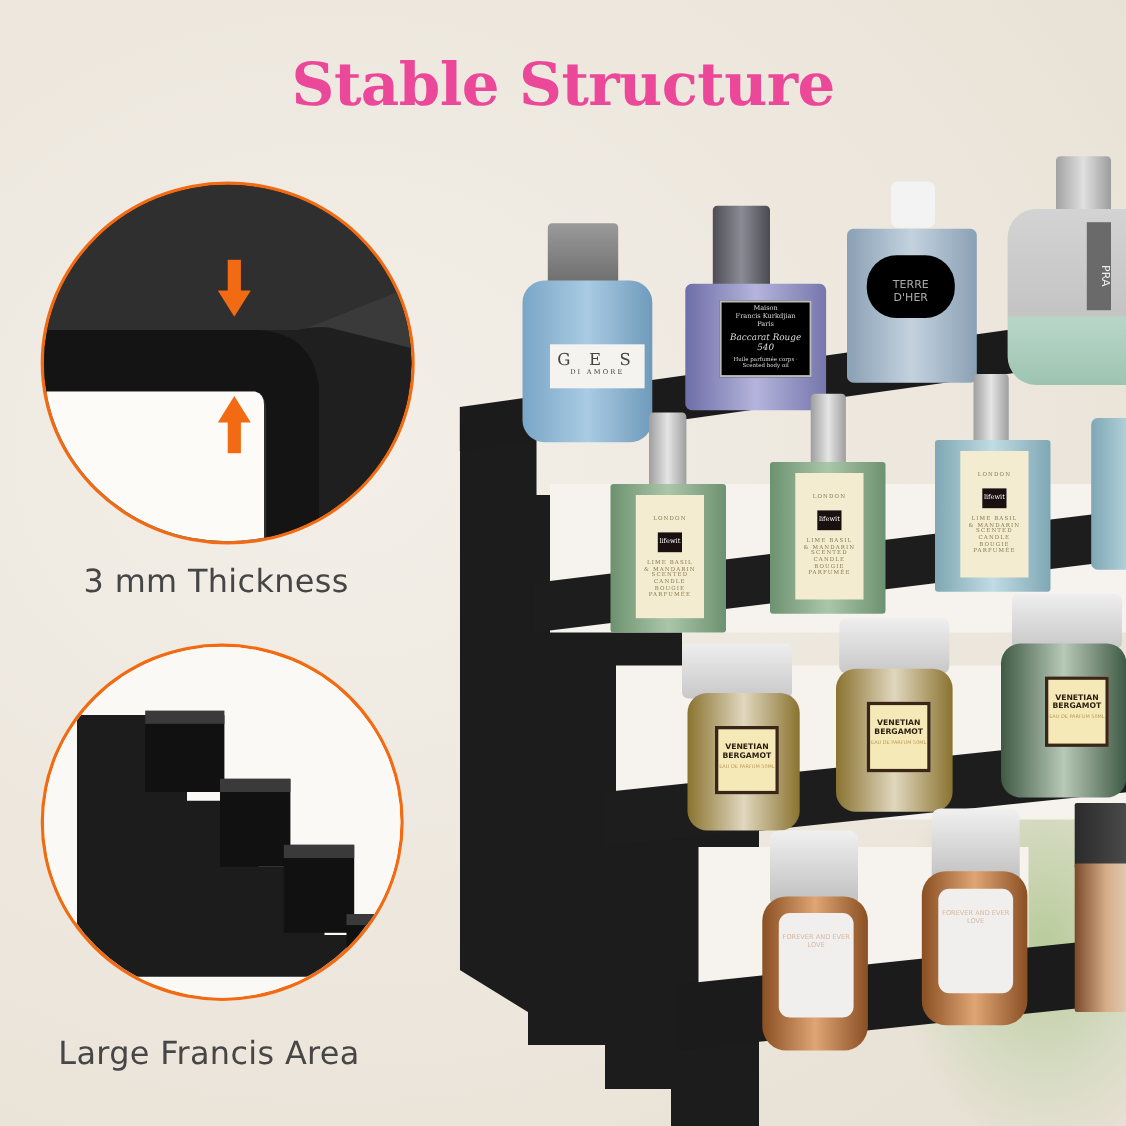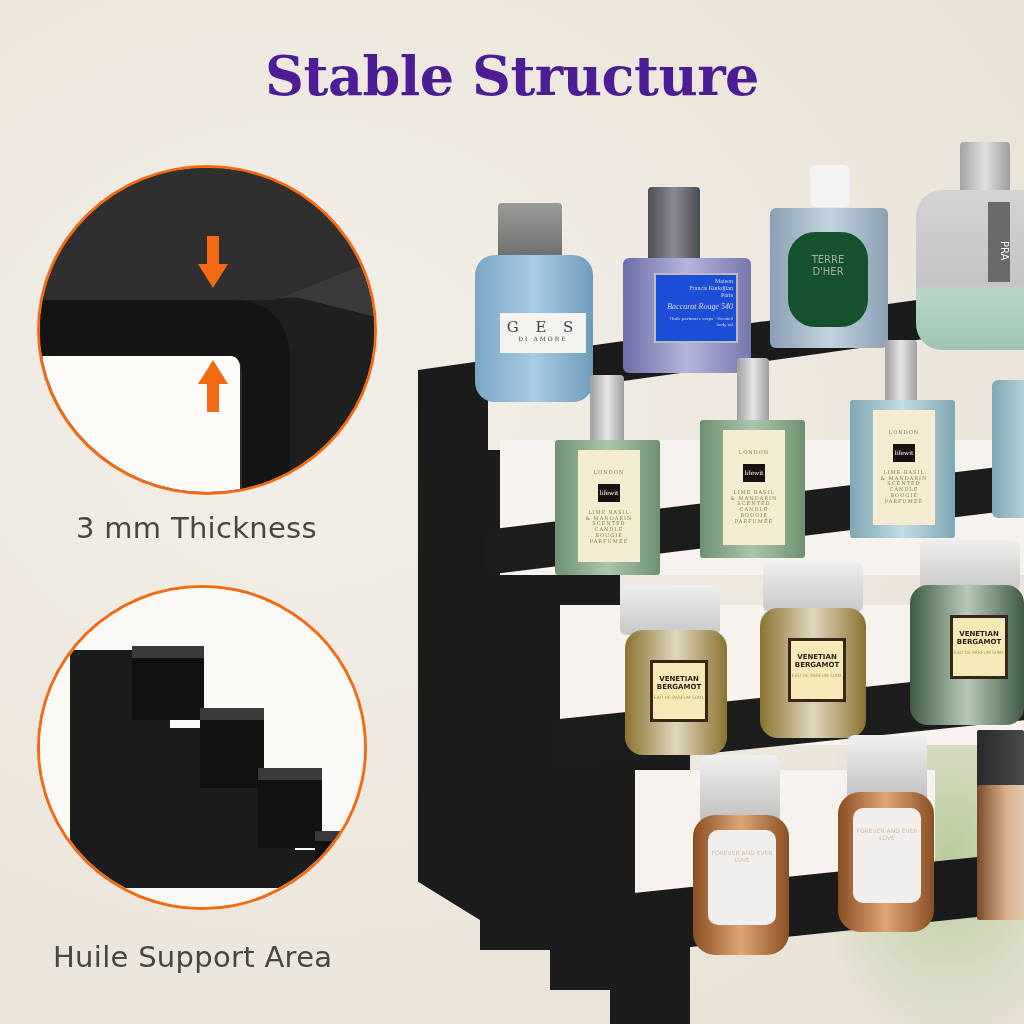--- a/index.html
+++ b/index.html
@@ -5,21 +5,21 @@
   * { margin: 0; padding: 0; box-sizing: border-box; }
   html, body { width: 1024px; height: 1024px; overflow: hidden; }
   body {
     position: relative;
     background: radial-gradient(ellipse at 30% 40%, #f3efe8 0%, #ece6dc 60%, #e6dfd2 100%);
     font-family: "DejaVu Sans", sans-serif;
   }
   .headline {
     position: absolute; left: 0; top: 44px; width: 1024px; text-align: center;
     font-family: "DejaVu Serif", serif; font-weight: bold; font-size: 54px;
-    letter-spacing: -0.5px; color: #4c1d95;
+    letter-spacing: -0.5px; color: #ec4899;
   }
   .callout { position: absolute; border-radius: 50%; overflow: hidden; border: 3px solid #f26b12; }
   .callout-1 { left: 37px; top: 165px; width: 340px; height: 330px; background: #2e2e2e; }
   .callout-2 { left: 37px; top: 585px; width: 330px; height: 325px; background: #fbf9f5; }
   .caption {
     position: absolute; font-family: "DejaVu Sans", sans-serif; font-size: 29px;
     color: #474646; letter-spacing: 0.3px;
   }
   .caption-1 { left: 76px; top: 511px; text-align: right; }
   .caption-2 { left: 53px; top: 940px; }
@@ -64,21 +64,21 @@
     <rect x="92" y="62" width="72" height="70" fill="#111"></rect>
     <rect x="92" y="58" width="72" height="12" fill="#3a3a3a"></rect>
     <rect x="160" y="120" width="64" height="80" fill="#111"></rect>
     <rect x="160" y="120" width="64" height="12" fill="#3a3a3a"></rect>
     <rect x="218" y="180" width="64" height="80" fill="#111"></rect>
     <rect x="218" y="180" width="64" height="12" fill="#3a3a3a"></rect>
     <rect x="275" y="243" width="60" height="40" fill="#111"></rect>
     <rect x="275" y="243" width="60" height="10" fill="#3a3a3a"></rect>
   </svg>
 </div>
-<div class="caption caption-2">Huile Support Area</div>
+<div class="caption caption-2">Large Francis Area</div>
 
 <div class="scene">
 
   <div style="position:absolute;left:420px;top:560px;width:200px;height:334px;background:radial-gradient(ellipse at 60% 50%,#b9cc9c 0%,#d9dcc6 55%,rgba(236,230,220,0) 80%);"></div>
 
   <div class="rack-side" style="left:8px;top:255px;width:70px;height:540px;clip-path:polygon(0 0,100% 0,100% 100%,0 92%);"></div>
   <div class="rack-side" style="left:70px;top:320px;width:80px;height:500px;"></div>
   <div class="rack-side" style="left:140px;top:440px;width:70px;height:420px;"></div>
   <div class="rack-side" style="left:200px;top:550px;width:80px;height:344px;"></div>
 
@@ -96,33 +96,33 @@
     <div class="bottle" style="left:65px;top:125px;width:118px;height:147px;border-radius:20px;background:linear-gradient(90deg,#7aa6c6,#a9cbe3,#6f9bbb);"></div>
     <div class="label" style="left:90px;top:183px;width:86px;height:40px;background:#f4f3ef;color:#444;padding-top:6px;">
       <div style="font-size:15px;letter-spacing:6px;">G E S</div>
       <div style="font-size:6px;letter-spacing:2px;">DI AMORE</div>
     </div>
   </div>
 
   <div>
     <div class="cap" style="left:238px;top:57px;width:52px;height:78px;background:linear-gradient(90deg,#4d4d55,#8b8b95,#4a4a52);"></div>
     <div class="bottle" style="left:213px;top:128px;width:128px;height:115px;background:linear-gradient(90deg,#6e6ea8,#b4b4dc,#7676ad);"></div>
-    <div class="label" style="left:244px;top:143px;width:84px;height:70px;background:#1d4ed8;color:#ddd;border:2px solid #bbb;text-align:right;padding:3px;font-size:6px;font-family:Liberation Serif, serif;">
+    <div class="label" style="left:244px;top:143px;width:84px;height:70px;background:#000000;color:#ddd;border:2px solid #bbb;text-align:center;padding:3px;font-size:6px;">
       <div>Maison</div>
       <div>Francis Kurkdjian</div>
       <div>Paris</div>
       <div style="font-style:italic;font-size:8px;margin-top:3px;">Baccarat Rouge 540</div>
       <div style="font-size:5px;margin-top:5px;">Huile parfumée corps · Scented body oil</div>
     </div>
   </div>
 
   <div>
     <div class="cap" style="left:400px;top:35px;width:40px;height:42px;background:#f3f3f3;border-radius:6px;"></div>
     <div class="bottle" style="left:360px;top:78px;width:118px;height:140px;background:linear-gradient(90deg,#8aa0b4,#c4d2de,#8aa0b4);"></div>
-    <div class="label" style="left:378px;top:102px;width:80px;height:95px;background:#14532d;color:#aaa;padding-top:22px;font-family:'DejaVu Sans',sans-serif;font-size:10px;border-radius:27px;">
+    <div class="label" style="left:378px;top:102px;width:80px;height:57px;background:#000000;color:#aaa;padding-top:22px;font-family:'DejaVu Sans',sans-serif;font-size:10px;border-radius:27px;">
       <div>TERRE</div>
       <div>D'HER</div>
     </div>
   </div>
 
   <div>
     <div class="cap" style="left:550px;top:12px;width:50px;height:58px;background:linear-gradient(90deg,#a2a2a2,#e0e0e0,#9c9c9c);"></div>
     <div class="bottle" style="left:506px;top:60px;width:118px;height:160px;border-radius:26px 0 0 26px;background:linear-gradient(#d3d3d3 0%,#c4c4c4 60%,#b8d6c8 62%,#9ec4b1 100%);"></div>
     <div class="label" style="left:578px;top:72px;width:22px;height:80px;background:#6a6a6a;color:#eee;writing-mode:vertical-rl;font-family:'DejaVu Sans',sans-serif;font-size:10px;padding-top:18px;">PRA</div>
   </div>

